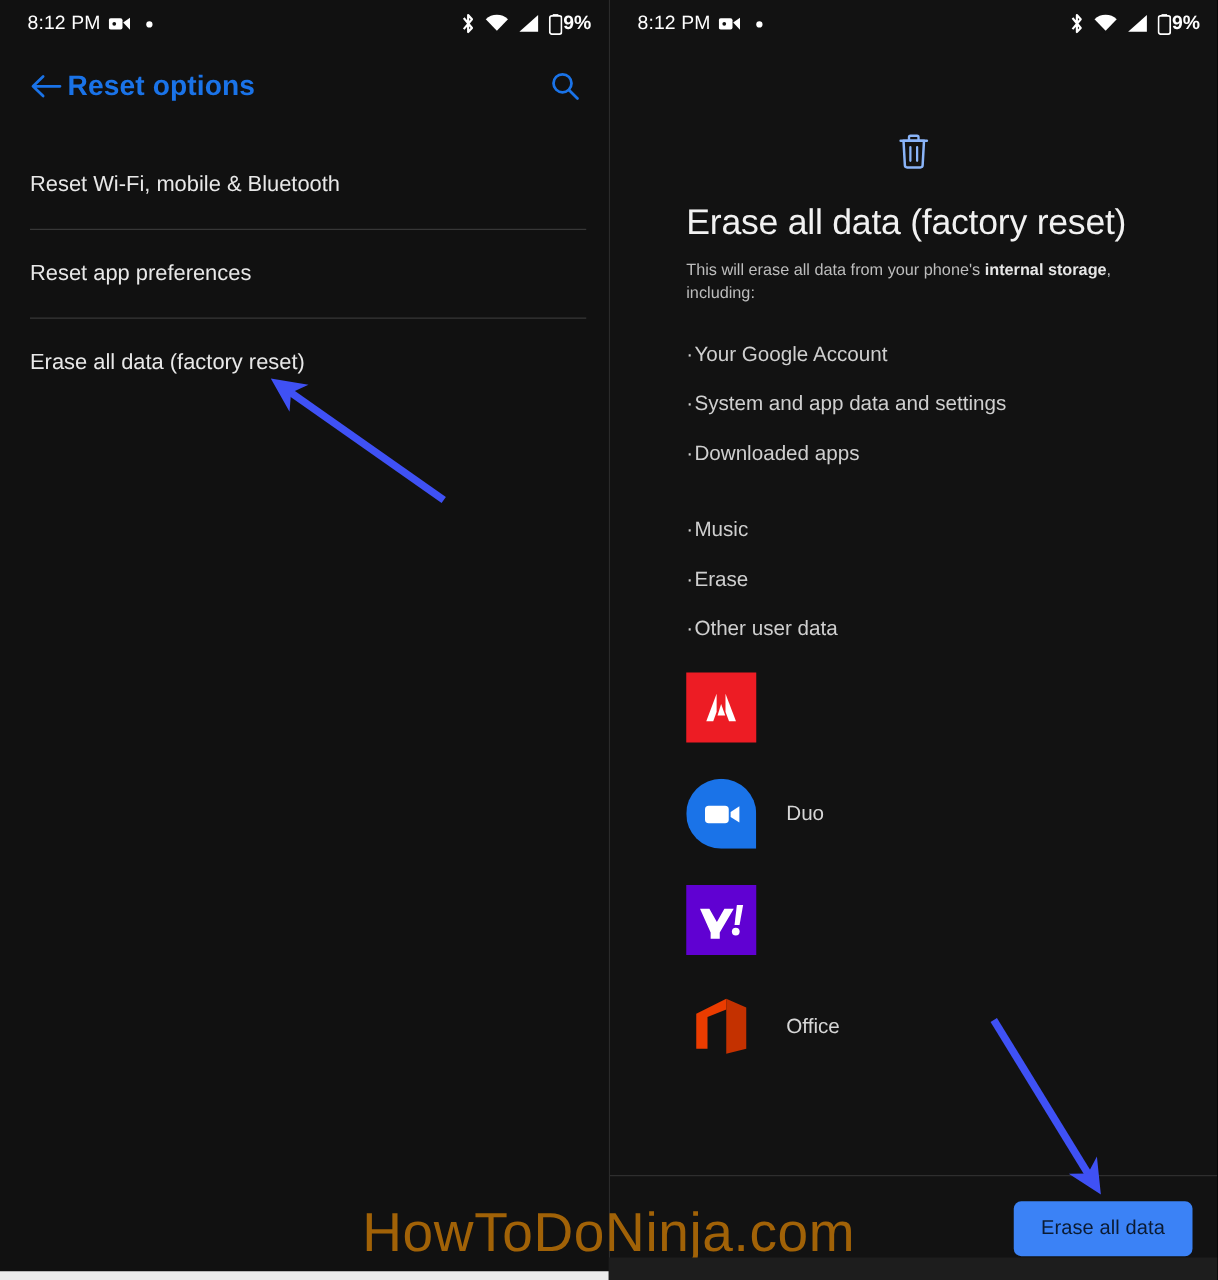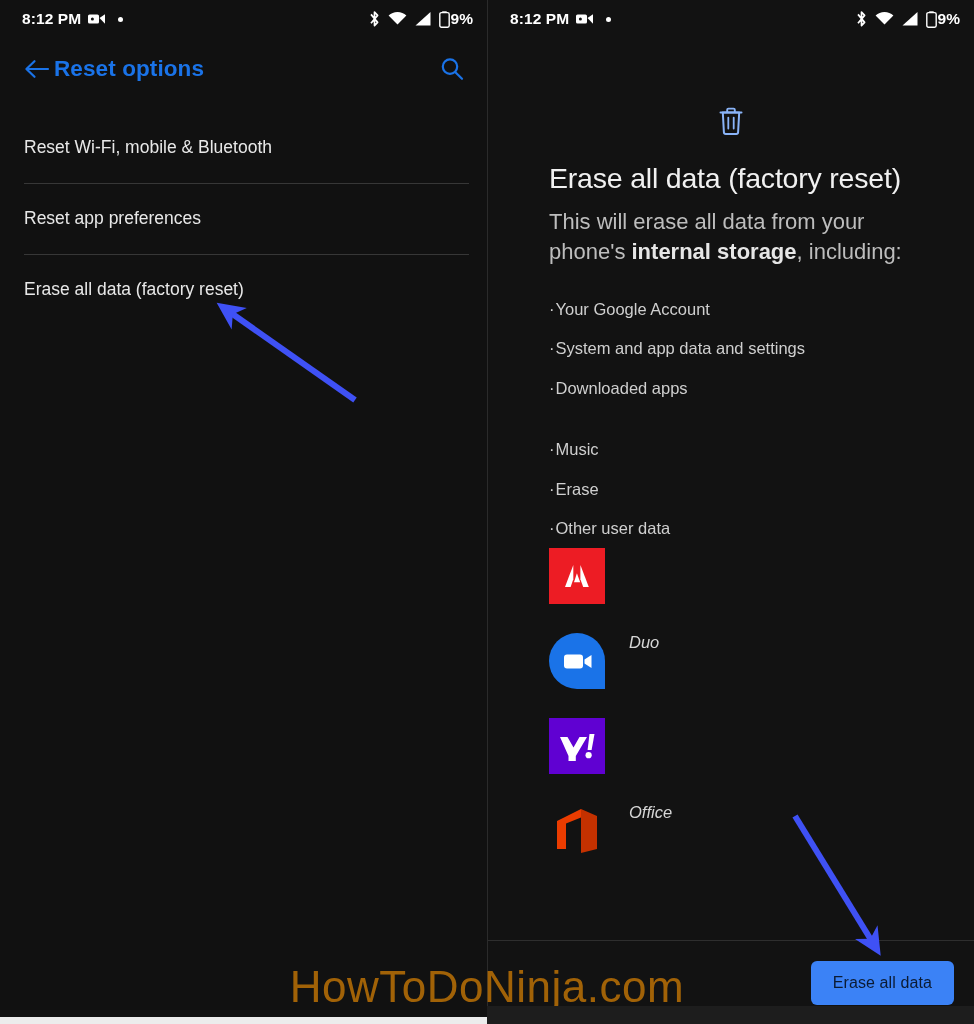--- a/index.html
+++ b/index.html
@@ -36,21 +36,21 @@
     height: 38px;
     display: flex;
     align-items: center;
     justify-content: space-between;
     padding: 0 14px 0 22px;
     color: #ffffff;
   }
   .sb-left, .sb-right { display: flex; align-items: center; }
   .sb-time {
     font-size: 15.5px;
-    font-weight: bold;
+    font-weight: normal;
     letter-spacing: .1px;
     color: #fff;
   }
   .sb-icon { margin-left: 7px; display: flex; align-items: center; }
   .sb-dot {
     width: 5px; height: 5px; border-radius: 50%;
     background: #fff; margin-left: 12px;
   }
   .sb-batt-pct {
     font-size: 15.5px; font-weight: bold; color: #fff; margin-left: 1px;
@@ -102,21 +102,21 @@
     margin-top: 68px; margin-bottom: 26px;
   }
   .fr-title {
     font-size: 28.5px;
     color: #f1f1f1;
     letter-spacing: -.2px;
     margin-bottom: 12px;
     line-height: 1.15;
   }
   .fr-sub {
-    font-size: 22px;
+    font-size: 13px;
     color: #bdbdbd;
     line-height: 1.38;
     margin-bottom: 22px;
   }
   .fr-sub b { color: #e6e6e6; font-weight: bold; }
 
   .fr-bullets { list-style: none; }
   .fr-bullets li {
     font-size: 16.5px;
     color: #cfcfcf;
@@ -131,22 +131,22 @@
     font-size: 16.5px;
     color: #c9c9c9;
     line-height: 1.38;
     margin-top: 58px;
     margin-bottom: 22px;
     max-width: 330px;
   }
 
   .acct-row {
     display: flex;
+    align-items: center;
     height: 85px;
-    font-style: italic;
   }
   .acct-label {
     margin-left: 24px;
     font-size: 16.5px;
     color: #d6d6d6;
   }
 
   
   .ic {
     width: 56px; height: 56px;

